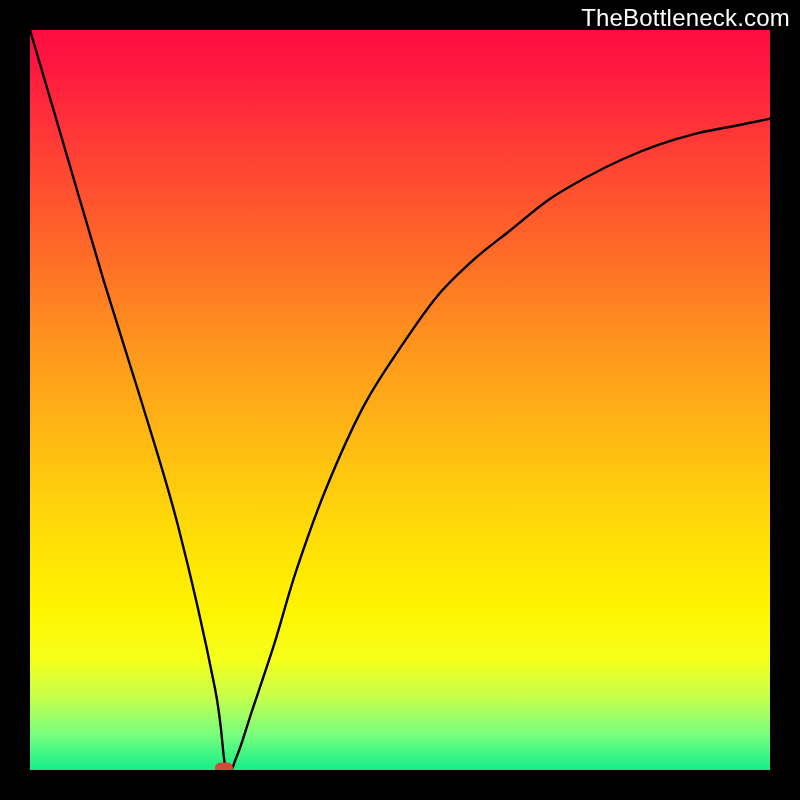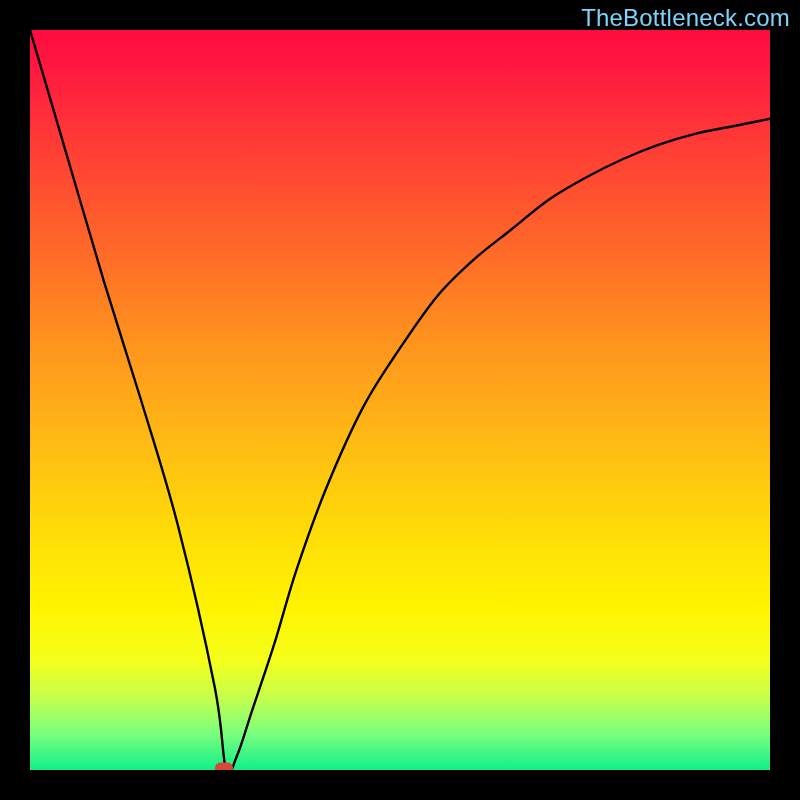--- a/index.html
+++ b/index.html
@@ -14,21 +14,21 @@
   .frame {
     position: relative;
     width: 800px;
     height: 800px;
     background: #000;
   }
   .watermark {
     position: absolute;
     top: 4px;
     right: 10px;
-    color: #7dd3fc;
+    color: #ffffff;
     font-size: 24px;
     font-weight: 500;
     letter-spacing: 0.2px;
     z-index: 10;
     user-select: none;
   }
   .plot-area {
     position: absolute;
     left: 30px;
     top: 30px;

